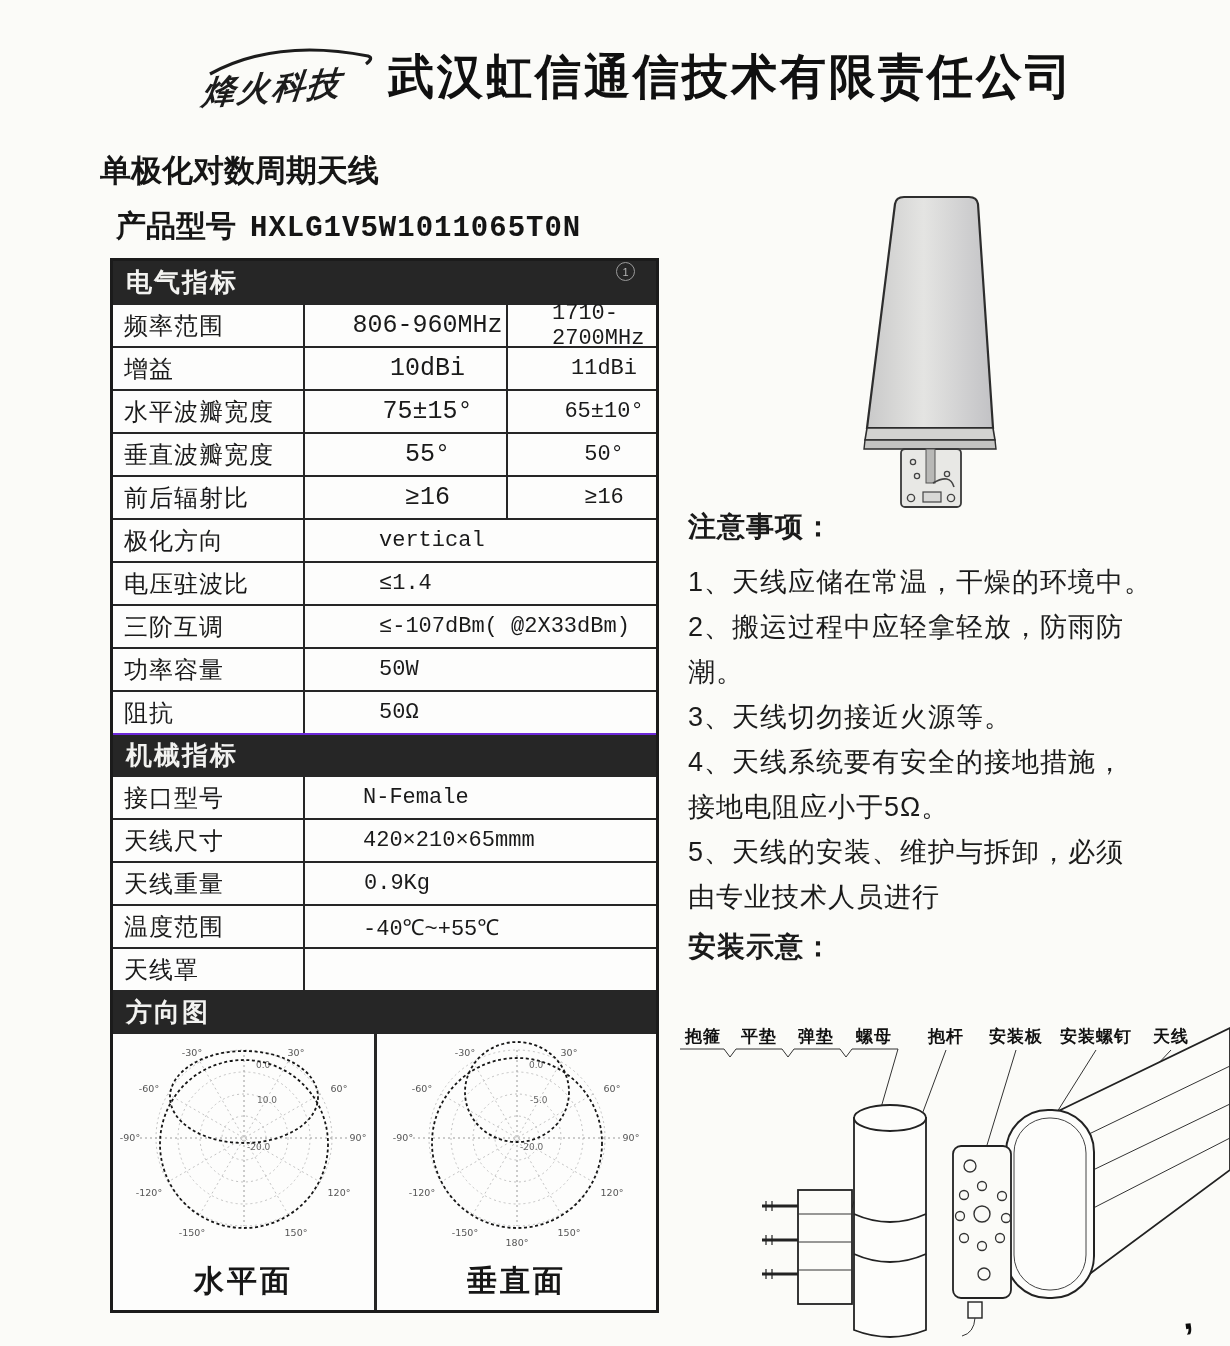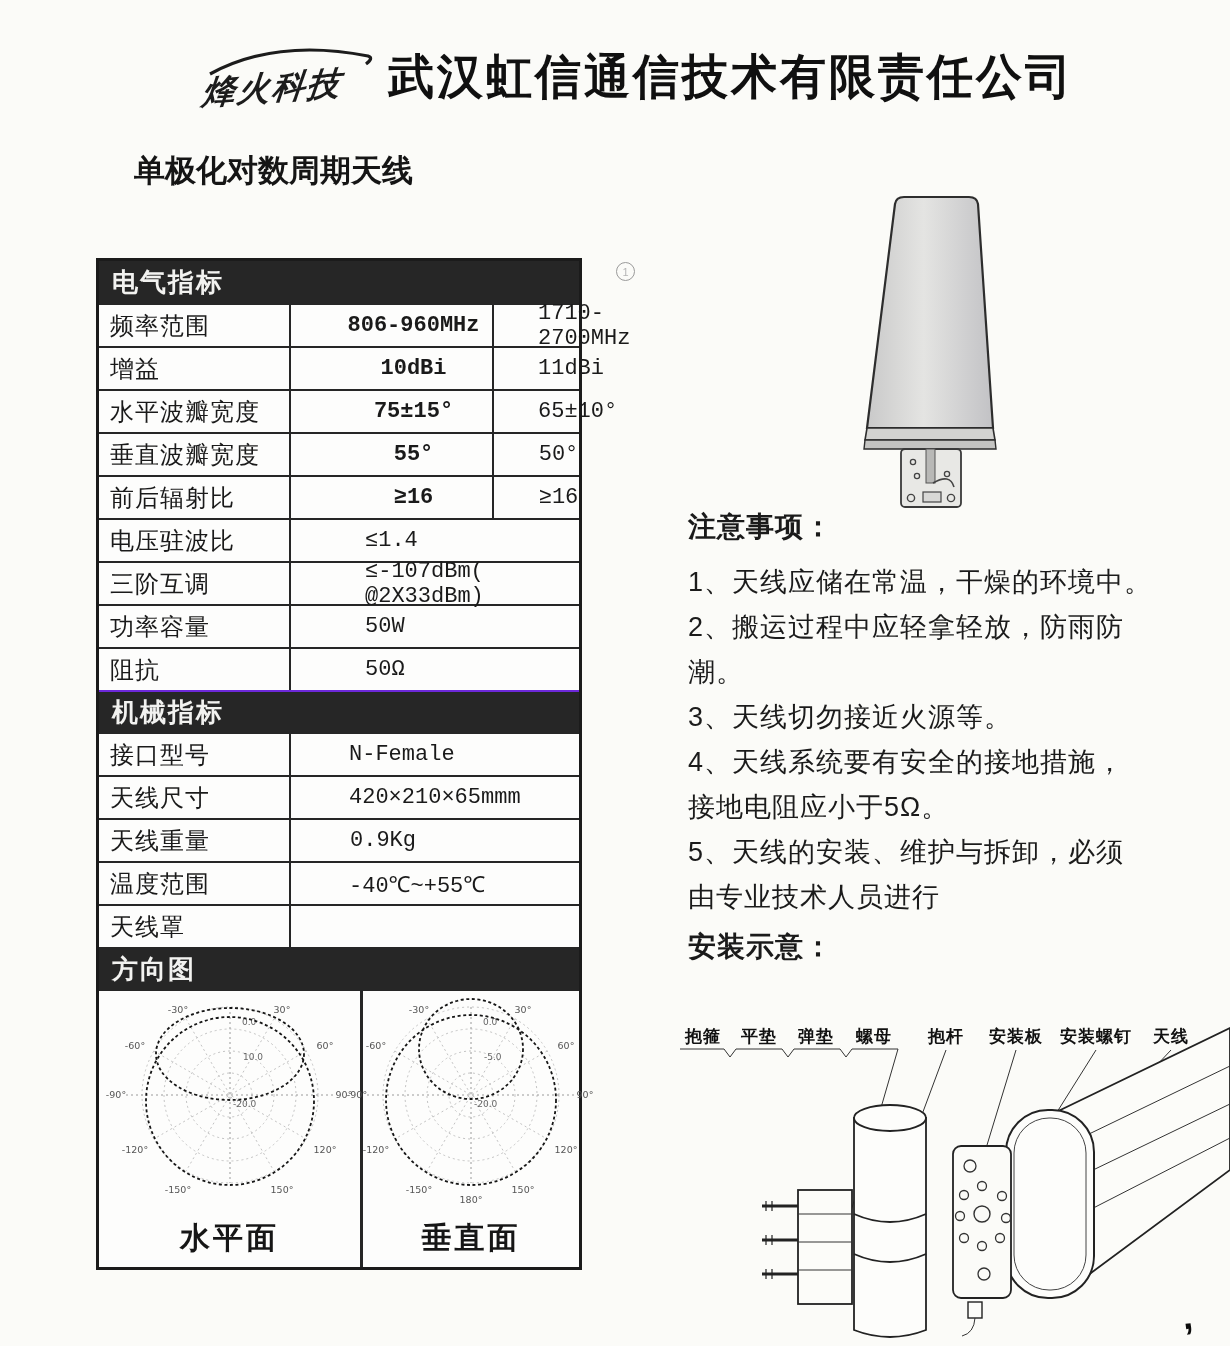--- a/index.html
+++ b/index.html
@@ -12,45 +12,45 @@
   .logo{position:absolute;left:196px;top:44px;width:185px;height:80px;}
   .logo-text{
     position:absolute;left:6px;top:22px;font-size:33px;font-weight:bold;
     font-style:italic;transform:rotate(-4deg) skewX(-10deg);color:#1c1c1c;
     letter-spacing:2px;white-space:nowrap;
   }
   .company{
     position:absolute;left:388px;top:46px;font-size:46px;font-weight:bold;
     letter-spacing:3px;color:#101010;transform:scaleY(1.04);white-space:nowrap;
   }
-  .prod-title{position:absolute;left:134px;top:150px;font-size:31px;font-weight:bold;color:#151515;}
+  .prod-title{position:absolute;left:100px;top:150px;font-size:31px;font-weight:bold;color:#151515;}
   .prod-model{position:absolute;left:116px;top:206px;font-size:30px;font-weight:bold;color:#151515;}
   .prod-model .model-val{
     font-family:"Liberation Mono","DejaVu Sans Mono",monospace;
     font-size:29px;letter-spacing:1px;margin-left:14px;font-weight:bold;
   }
   
   .spec-table{
-    position:absolute;left:96px;top:258px;width:486px;
+    position:absolute;left:110px;top:258px;width:549px;
     border:3px solid #1b1b1b;background:#fdfdfc;box-sizing:border-box;
   }
   .band{
     background:#262626;color:#f2f2f0;font-weight:bold;font-size:26px;
     height:42px;display:flex;align-items:center;padding-left:13px;
     letter-spacing:2px;box-sizing:border-box;
   }
   .trow{display:flex;height:43px;border-top:2px solid #262626;box-sizing:border-box;font-size:24px;gap:44px;}
   .cl{
     width:192px;flex:none;display:flex;align-items:center;padding-left:11px;
     border-right:2px solid #262626;box-sizing:border-box;letter-spacing:1px;
   }
   .cv1{
     width:159px;flex:none;display:flex;align-items:center;justify-content:center;
     border-right:2px solid #262626;box-sizing:border-box;
-    font-family:"Liberation Mono","DejaVu Sans Mono",monospace;font-size:22px;font-weight:bold;
+    font-family:"Liberation Mono","DejaVu Sans Mono",monospace;font-size:25px;
   }
   .cv2{
     flex:1;display:flex;align-items:center;justify-content:center;
     font-family:"Liberation Mono","DejaVu Sans Mono",monospace;font-size:22px;
   }
   .cspan{
     flex:1;display:flex;align-items:center;padding-left:30px;
     font-family:"Liberation Mono","DejaVu Sans Mono",monospace;font-size:22px;
   }
   .patterns{display:flex;height:276px;border-top:2px solid #262626;}
@@ -95,20 +95,23 @@
 
   <div class="logo">
     <svg width="185" height="80" viewBox="0 0 185 80">
       <path d="M14 30 Q80 -6 172 12 Q178 14 170 20" stroke="#1c1c1c" stroke-width="3.2" fill="none"></path>
     </svg>
     <div class="logo-text">烽火科技</div>
   </div>
   <div class="company">武汉虹信通信技术有限责任公司</div>
 
   <div class="prod-title">单极化对数周期天线</div>
+  <div class="prod-model">
+    <span>产品型号</span><span class="model-val">HXLG1V5W1011065T0N</span>
+  </div>
 
   <div class="spec-table">
 
     <div class="band" style="border-top:none;">电气指标</div>
 
     <div class="trow">
       <div class="cl">频率范围</div>
       <div class="cv1">806-960MHz</div>
       <div class="cv2">1710-2700MHz</div>
     </div>
@@ -124,20 +127,24 @@
     </div>
     <div class="trow">
       <div class="cl">垂直波瓣宽度</div>
       <div class="cv1">55°</div>
       <div class="cv2">50°</div>
     </div>
     <div class="trow">
       <div class="cl">前后辐射比</div>
       <div class="cv1">≥16</div>
       <div class="cv2">≥16</div>
+    </div>
+    <div class="trow">
+      <div class="cl">极化方向</div>
+      <div class="cspan">vertical</div>
     </div>
     <div class="trow">
       <div class="cl">电压驻波比</div>
       <div class="cspan">≤1.4</div>
     </div>
     <div class="trow">
       <div class="cl">三阶互调</div>
       <div class="cspan">≤-107dBm( @2X33dBm)</div>
     </div>
     <div class="trow">

